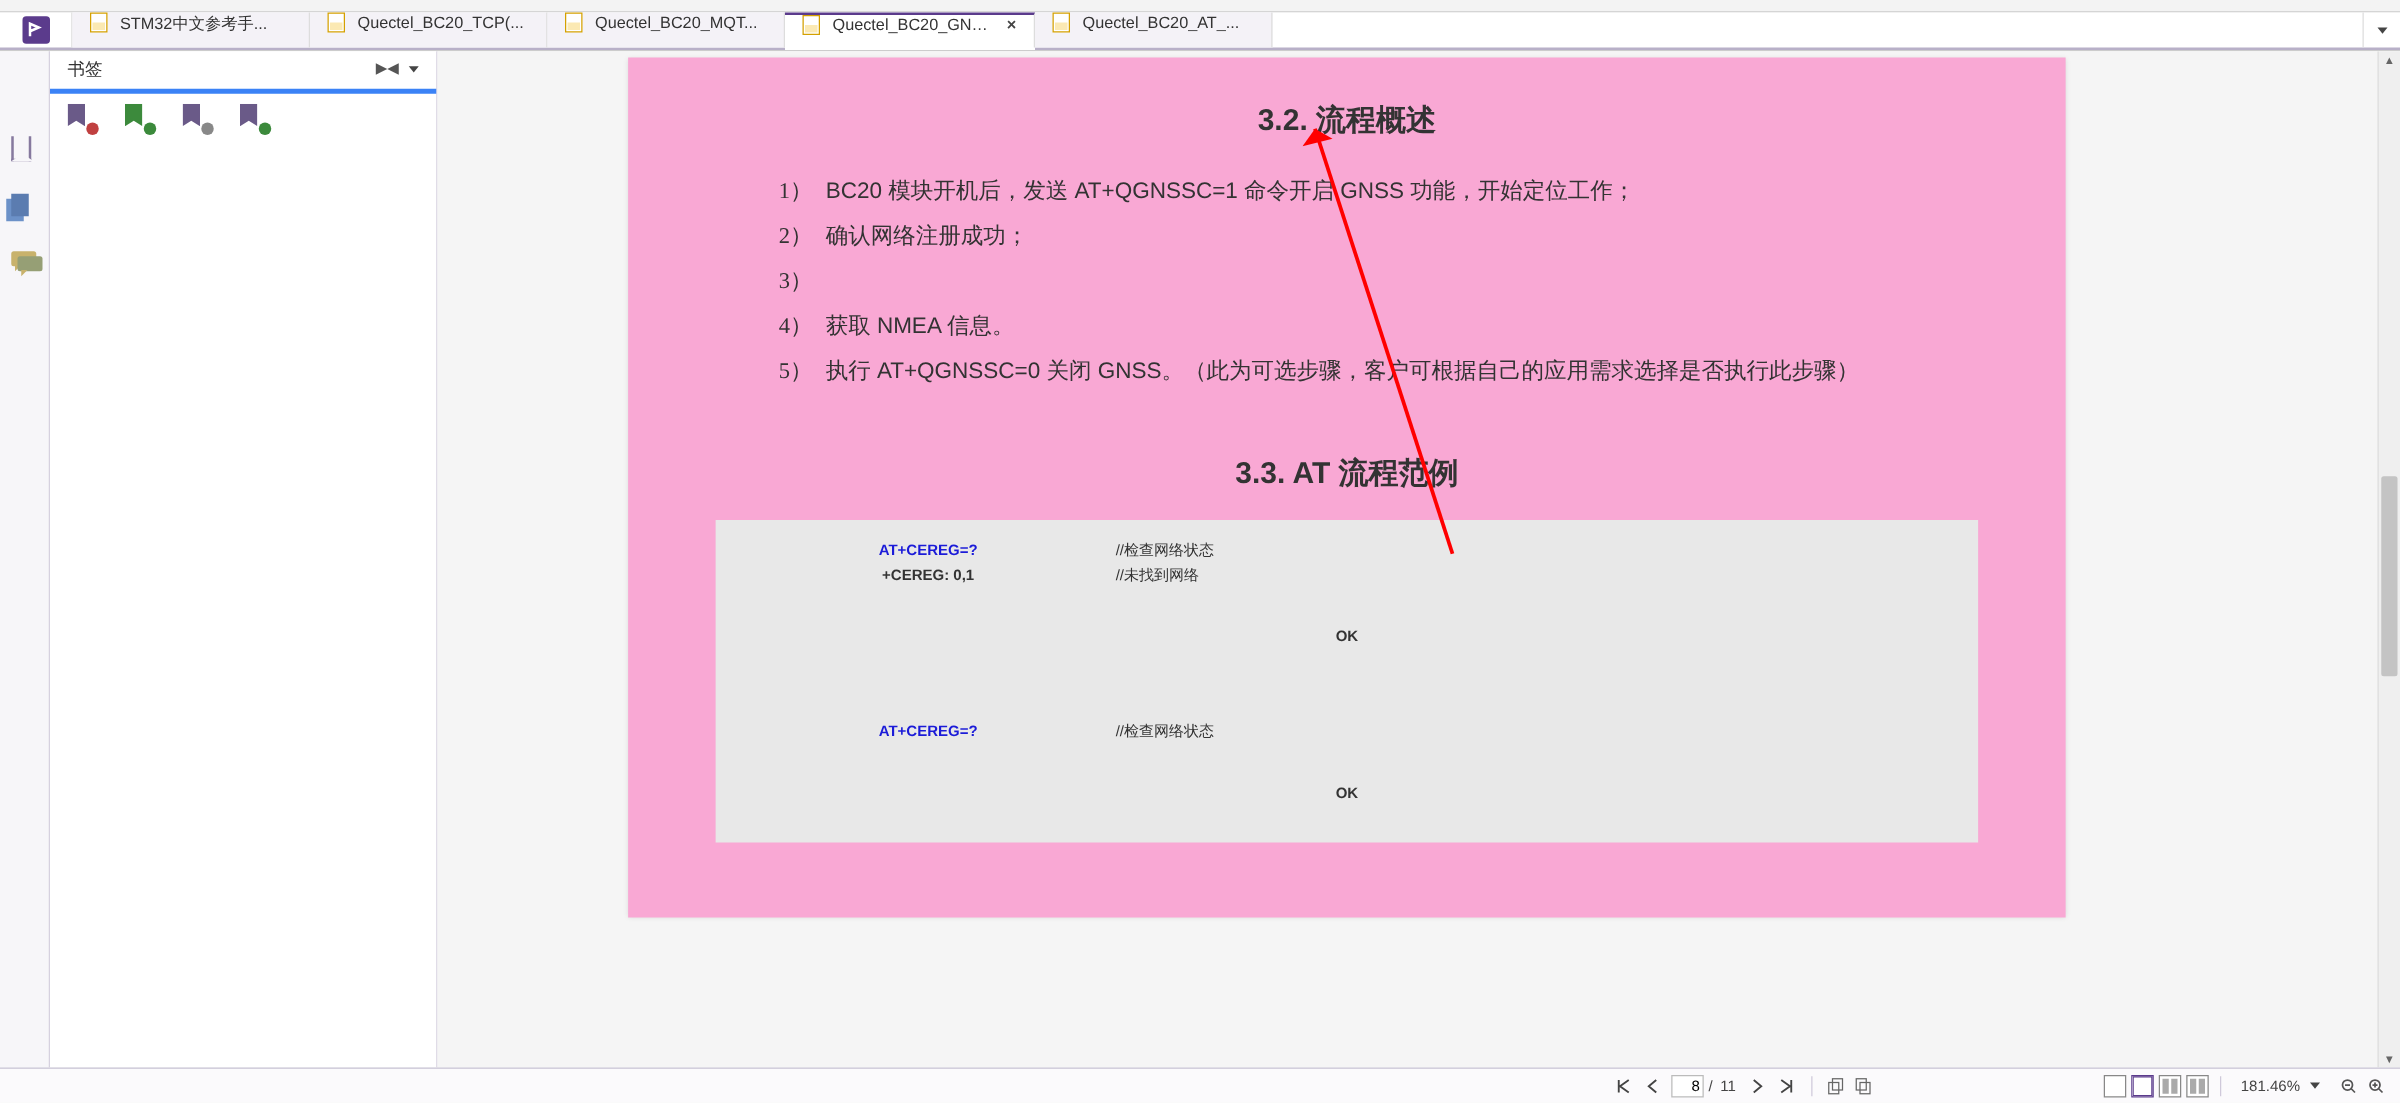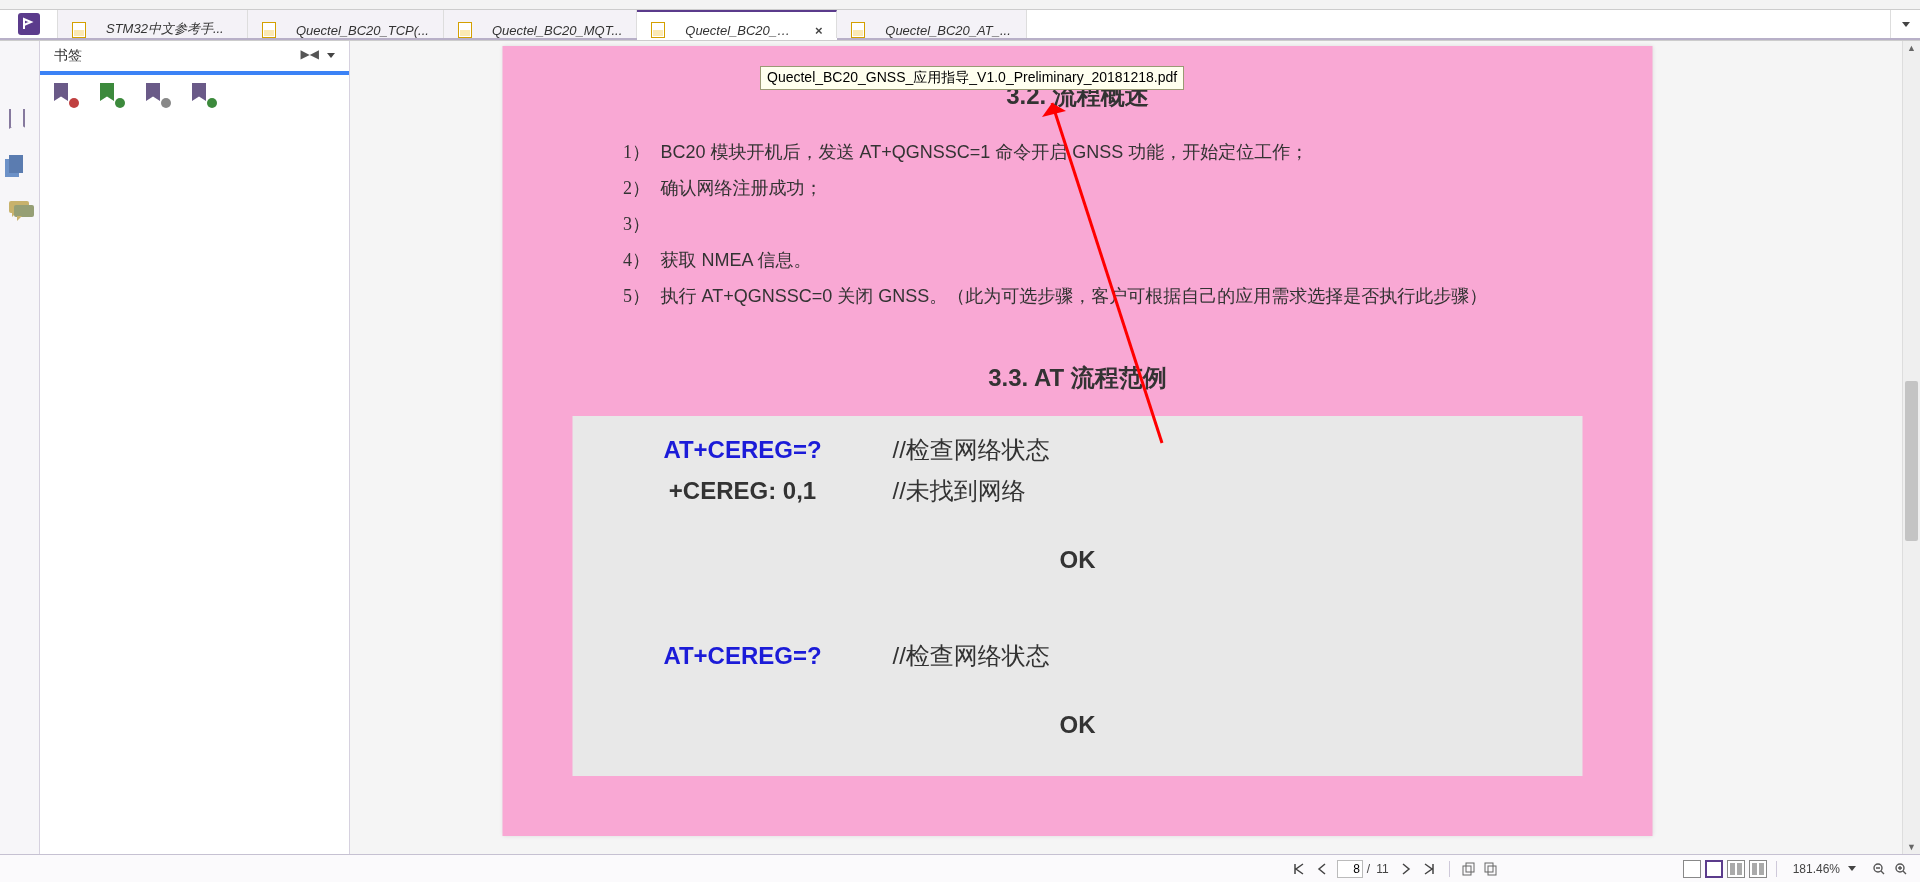--- a/index.html
+++ b/index.html
@@ -6,21 +6,21 @@
   body { font-family:"Segoe UI","Microsoft YaHei",Arial,sans-serif; font-size:13px; color:#333; background:#fff; overflow:hidden; width:1920px; height:882px; position:relative; }
 
   
   .menu-strip { height:10px; border-bottom:1px solid #ccc; background:#f3f3f3; display:flex; padding-left:60px; gap:100px; color:#555; font-size:11px; overflow:hidden; }
 
   
   .tab-bar { height:30px; display:flex; align-items:stretch; border-bottom:2px solid #b8b0c8; background:#fff; }
   .app-cell { width:58px; display:flex; align-items:center; justify-content:center; border-right:1px solid #ddd; }
   .app-icon { width:22px; height:22px; background:#5b3b8c; border-radius:3px; display:flex; align-items:center; justify-content:center; }
   .app-icon svg { stroke:#fff; fill:none; stroke-width:2; }
-  .tab { display:flex; align-items:flex-end; gap:20px; padding:0 14px; border-right:1px solid #ddd; min-width:190px; max-width:200px; cursor:pointer; position:relative;font-style:italic; }
+  .tab { display:flex; align-items:flex-start; gap:10px; padding:0 14px; border-right:1px solid #ddd; min-width:190px; max-width:200px; cursor:pointer; position:relative; }
   .tab.active { background:#fff; border-top:2px solid #5b3b8c; box-shadow:0 2px 0 #fff; z-index:2; }
   .tab:not(.active){ background:#f4f2f7; }
   .tab .pdf-icon { width:14px; height:16px; background:#fff; border:1px solid #d4a000; position:relative; flex:0 0 auto; }
   .tab .pdf-icon::before { content:""; position:absolute; bottom:1px; left:1px; right:1px; height:6px; background:#fbe9b3; font-size:5px; }
   .tab-label { white-space:nowrap; overflow:hidden; text-overflow:ellipsis; font-size:13px; }
   .tab .close { font-weight:bold; color:#444; margin-left:auto; }
   .tab-spacer { flex:1; }
   .tab-more { width:30px; display:flex; align-items:center; justify-content:center; border-left:1px solid #ddd; cursor:pointer; }
 
   
@@ -69,21 +69,21 @@
   .red-arrow line { stroke:#ff0000; stroke-width:3; }
   .red-arrow polygon { fill:#ff0000; }
 
   
   h2.doc-h { font-size:24px; font-weight:700; margin-bottom:22px; }
   .numlist { margin-left:40px; font-size:18px; line-height:2.0; }
   .numlist .row { display:flex; }
   .numlist .num { width:48px; flex-shrink:0; font-family:"SimSun","Times New Roman",serif; }
   .numlist .txt { }
   .sec-gap { height:48px; }
-  .code-box { background:#e8e8e8; padding:14px 20px 30px; font-size:24px; font-family:Arial,sans-serif; line-height:1.7; }
+  .code-box { background:#e8e8e8; padding:14px 20px 30px; font-size:12px; font-family:Arial,sans-serif; line-height:1.7; }
   .code-box .ln { display:flex; }
   .code-box .cmd { width:300px; font-weight:700; font-family:Arial,sans-serif; }
   .code-box .cmd.blue { color:#1b1bd8; }
   .code-box .note { color:#333; }
   .code-box .ok { font-weight:700; }
   .code-box .blank { height:28px; }
 
   
   .status { position:absolute; left:0; right:0; bottom:0; height:28px; border-top:1px solid #c6c1d2; background:#fbfafc; display:flex; align-items:center; padding:0 8px; font-size:12px; color:#444; }
   .status .grp { display:flex; align-items:center; gap:2px; }
@@ -174,21 +174,20 @@
           <div class="badge arrow"></div>
         </div>
       <div class="bic">
           <div class="ribbon gear"></div>
           <div class="badge plus" style="background:#3c8a3c;"></div>
         </div>
     </div>
   </div>
 
   <div class="viewer">
-    <div class="tooltip">Quectel_BC20_GNSS_应用指导_V1.0_Preliminary_20181218.pdf</div>
 
     <svg class="red-arrow" viewBox="0 0 160 370" preserveAspectRatio="none">
       <line x1="120" y1="360" x2="10" y2="20"></line>
       <polygon points="10,20 0,34 24,28"></polygon>
     </svg>
 
     <div class="page">
       <h2 class="doc-h">3.2. 流程概述</h2>
       <div class="numlist" id="numlist-mount">
           <div class="row">

